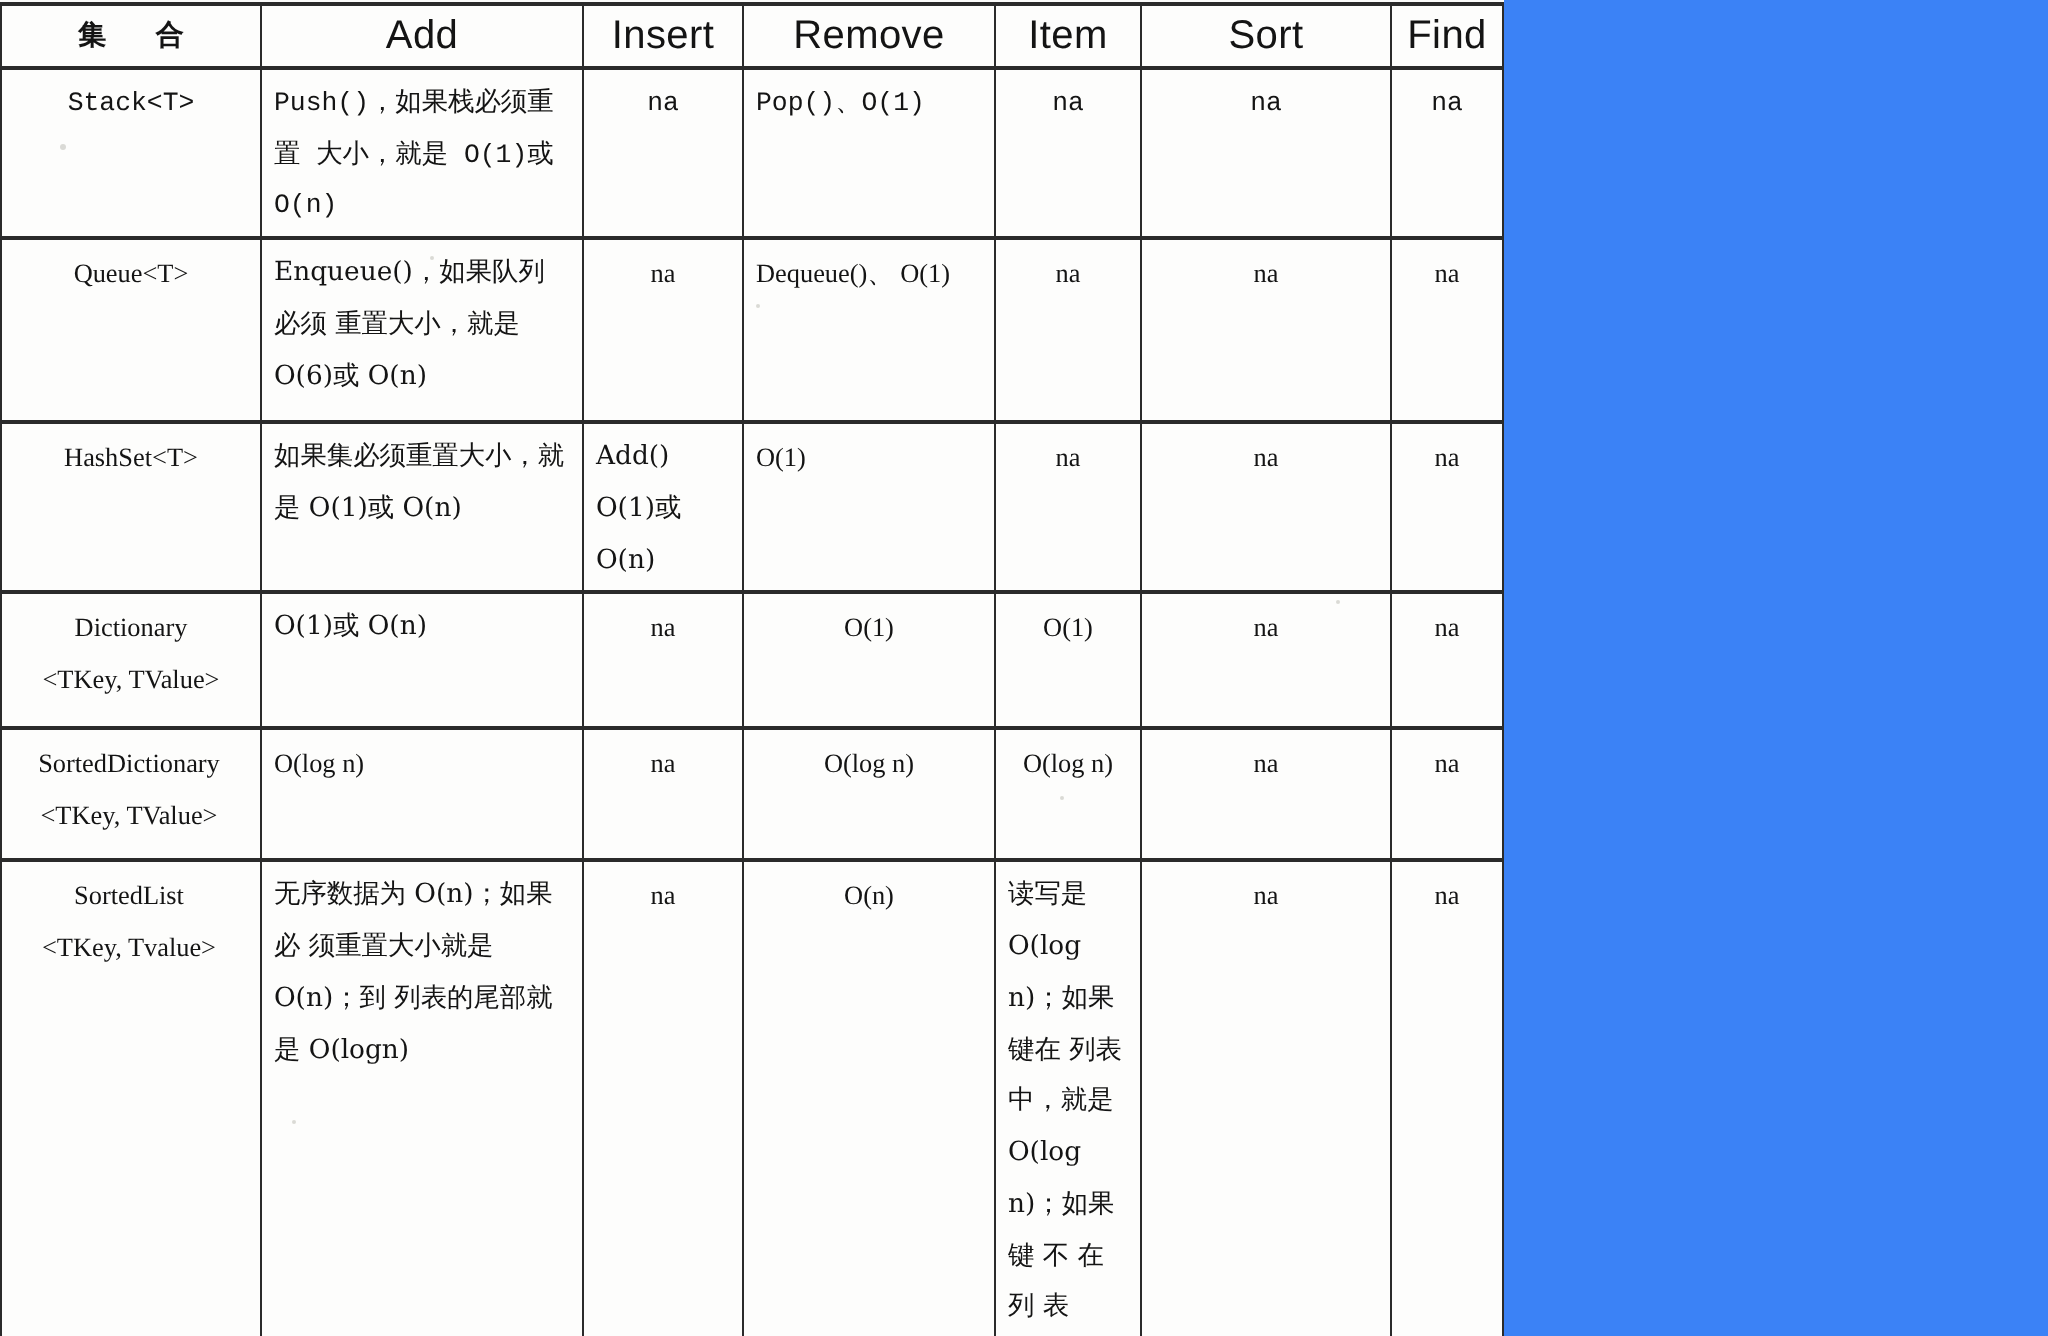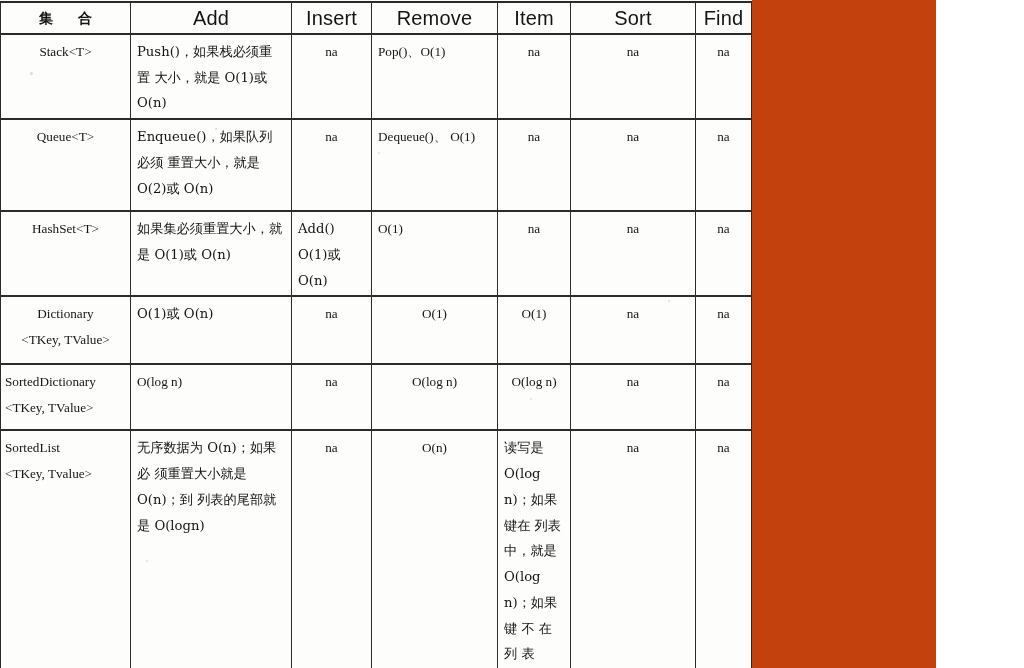--- a/index.html
+++ b/index.html
@@ -14,23 +14,23 @@
     overflow: hidden;
     font-family: "Liberation Serif", "DejaVu Serif", serif;
     color: #121212;
     position: relative;
   }
 
   
   #page {
     position: absolute;
     left: 0; top: 0;
-    width: 936px;
+    width: 1024px;
     height: 668px;
-    background: #c2410c;
+    background: #3b82f6;
   }
 
   #scan-area {
     position: absolute;
     left: 0px;
     top: 0px;
     width: 752px;
     height: 594px;
     background: #fcfcfb;
   }
@@ -86,41 +86,41 @@
   col.c-item   { width:  73px; }
   col.c-sort   { width: 125px; }
   col.c-find   { width:  56px; }
 
   td.name {
     text-align: center;
     white-space: pre-line;
     line-height: 1.85;
   }
   td.name.leftish {
-    text-align: left;
+    text-align: center;
     padding-left: 4px;
   }
   td.add, td.insert, td.remove {
     text-align: left;
   }
   td.ctr {
     text-align: center;
   }
   td.item-wrap {
     text-align: left;
     line-height: 1.9;
   }
 
   .cjk {
     font-family: "DejaVu Serif", "Liberation Serif", serif;
   }
 
   
   tr.r-list td    { height: 52px; }
-  tr.r-stack td   { height: 52px; }
+  tr.r-stack td   { height: 52px; font-family: Liberation Mono, monospace; }
   tr.r-queue td   { height: 84px; margin-left: 28px; }
   tr.r-hash td    { height: 46px; }
   tr.r-linked td  { height: 46px; }
   tr.r-dict td    { height: 60px; margin-left: 44px; }
   tr.r-sdict td   { height: 58px; }
   tr.r-slist td   { height: 150px; }
 
   
   .speck {
     position: absolute;
@@ -169,21 +169,21 @@
           <td class="ctr">na</td>
           <td class="remove">Pop()、O(1)</td>
           <td class="ctr">na</td>
           <td class="ctr">na</td>
           <td class="ctr">na</td>
         </tr>
 
         <tr class="r-queue">
           <td class="name">Queue&lt;T&gt;</td>
           <td class="add cjk">Enqueue()，如果队列必须
-重置大小，就是 O(2)或
+重置大小，就是 O(6)或
 O(n)</td>
           <td class="ctr">na</td>
           <td class="remove">Dequeue()、
 O(1)</td>
           <td class="ctr">na</td>
           <td class="ctr">na</td>
           <td class="ctr">na</td>
         </tr>
 
         <tr class="r-hash">

